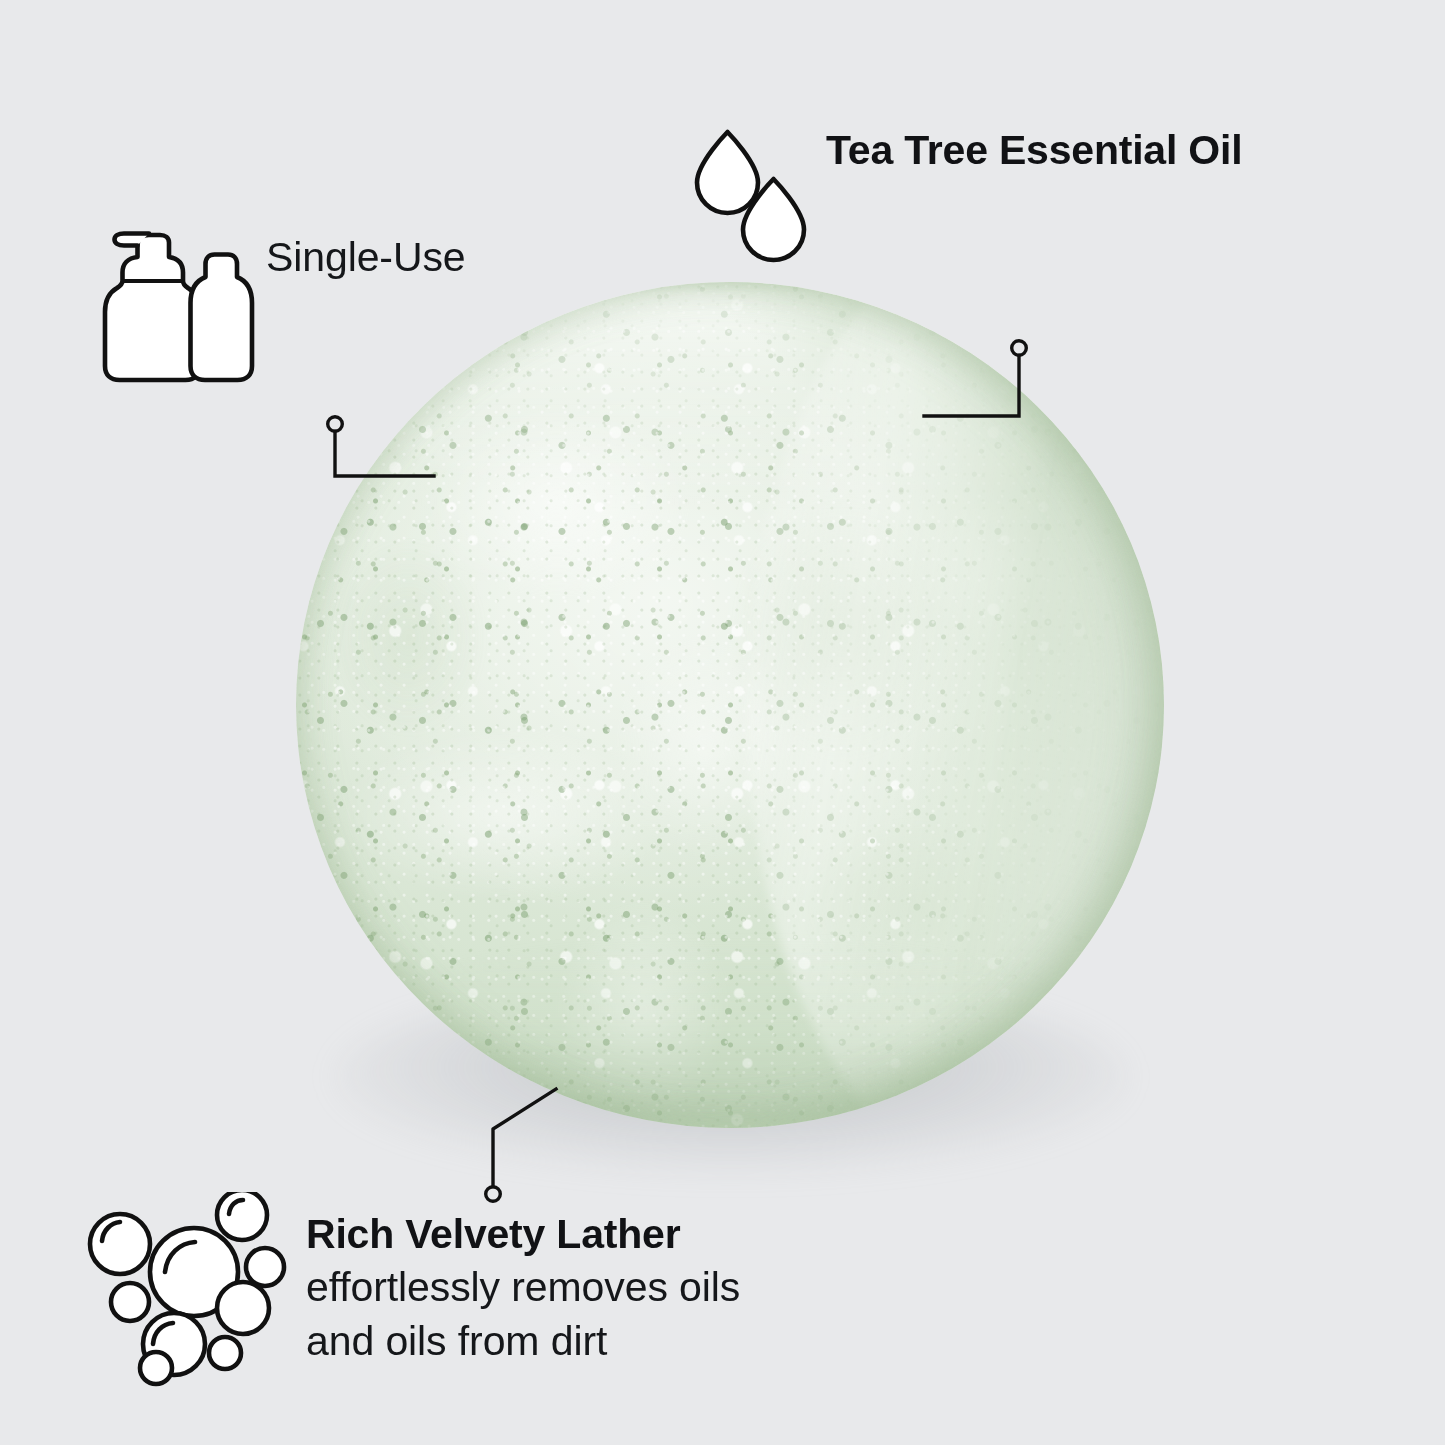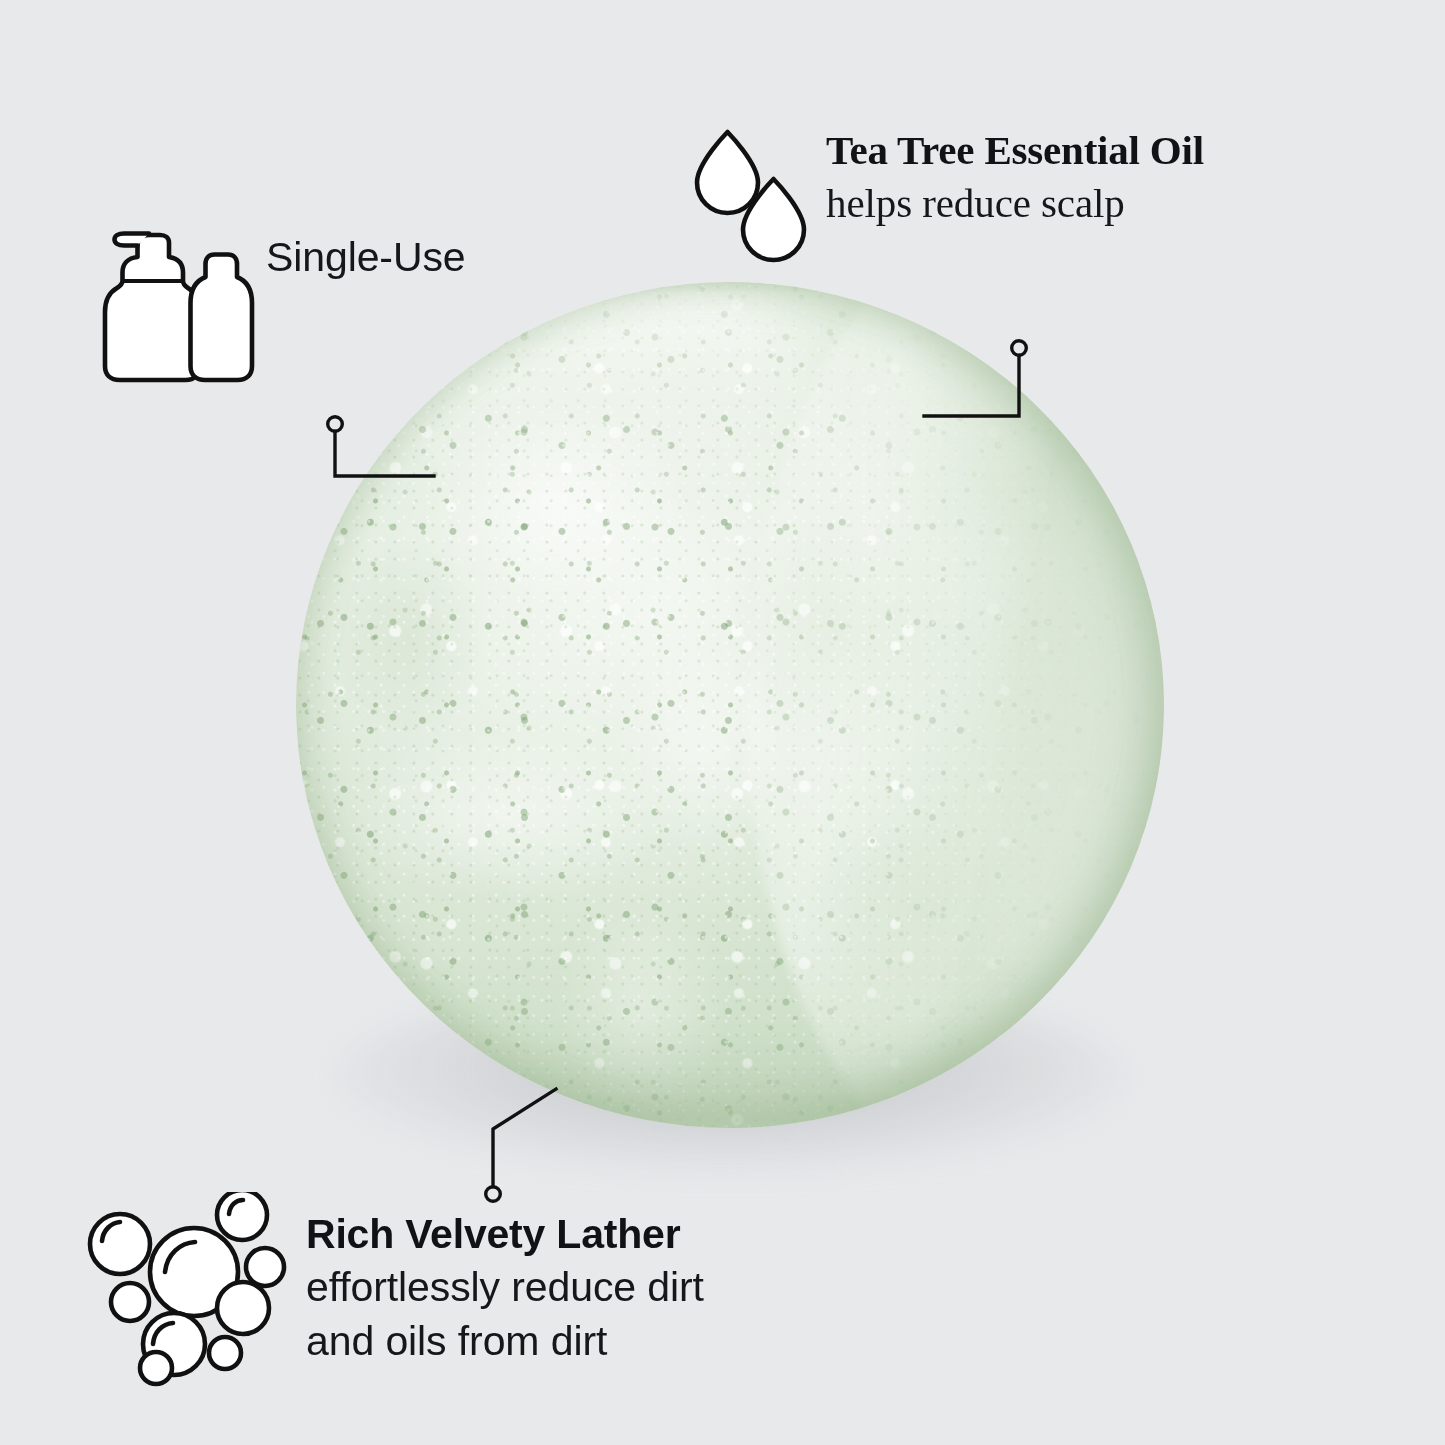--- a/index.html
+++ b/index.html
@@ -188,21 +188,21 @@
   }
   .c-body {
     color: #15171a;
     font-size: 41px;
     line-height: 54px;
     letter-spacing: -0.1px;
     white-space: nowrap;
   }
 
   #callout-plastics { left: 266px; top: 230px; }
-  #callout-teatree  { left: 826px; top: 124px; font-family: Liberation Serif, serif; }
+  #callout-teatree  { left: 826px; top: 124px; }
   #callout-lather   { left: 306px; top: 1208px; }
 
   .icon { position: absolute; }
   #icon-bottles { left: 92px; top: 226px; }
   #icon-drops   { left: 690px; top: 126px; }
   #icon-bubbles { left: 82px; top: 1192px; }
 
   
   .leader { position: absolute; overflow: visible; }
   #leader-plastics { left: 322px; top: 412px; }
@@ -315,22 +315,21 @@
       <path d="M17 104.5 L17 47 L80 7" stroke-linecap="square" stroke-linejoin="round"></path>
     </svg>
   </div>
 
   <div class="callout" id="callout-plastics">
     <div class="c-body">Single-Use</div>
   </div>
 
   <div class="callout" id="callout-teatree">
     <div class="c-title">Tea Tree Essential Oil</div>
-    <div class="c-body">helps reduce scalp</div>
   </div>
 
   <div class="callout" id="callout-lather">
     <div class="c-title">Rich Velvety Lather</div>
-    <div class="c-body">effortlessly reduce dirt</div>
+    <div class="c-body">effortlessly removes oils</div>
     <div class="c-body">and oils from dirt</div>
   </div>
 
 </div>
 
 </body></html>

